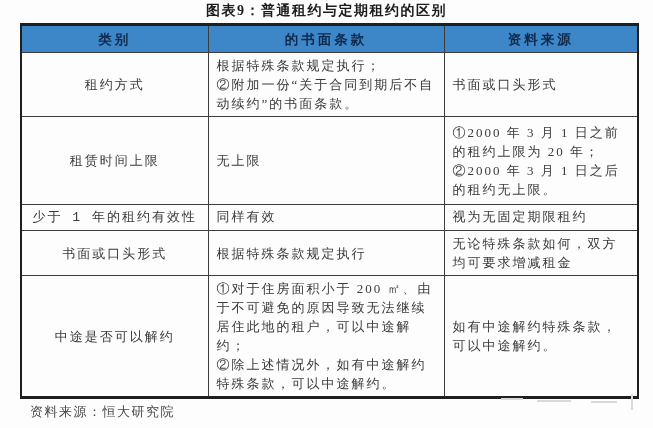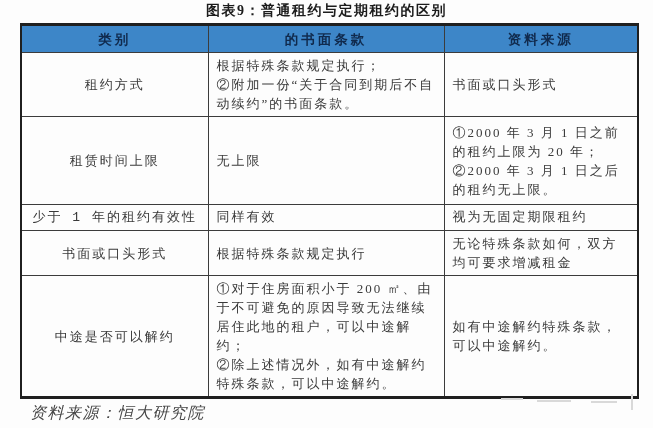--- a/index.html
+++ b/index.html
@@ -60,22 +60,21 @@
   tr.r1 { height: 61px; }
   tr.r2 { height: 25px; }
   tr.r3 { height: 88px; }
   tr.r4 { height: 23px; font-family: Liberation Mono, monospace; }
   tr.r5 { height: 43px; }
   tr.r6 { height: 104px; }
 
   .source-note {
     position: absolute;
     left: 30px; top: 403px;
-    font-style: italic;
-    font-size: 16px;
+    font-size: 13px;
     color: #474747;
     letter-spacing: 1.5px;
   }
 
   .watermark-remnant {
     position: absolute;
     right: 8px; top: 392px;
     width: 150px; height: 26px;
     pointer-events: none;
   }

